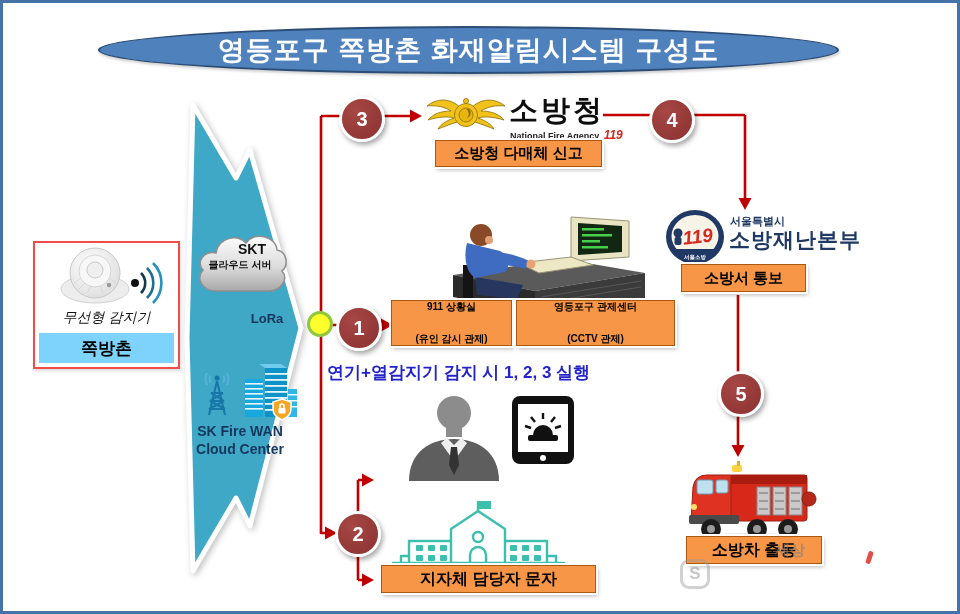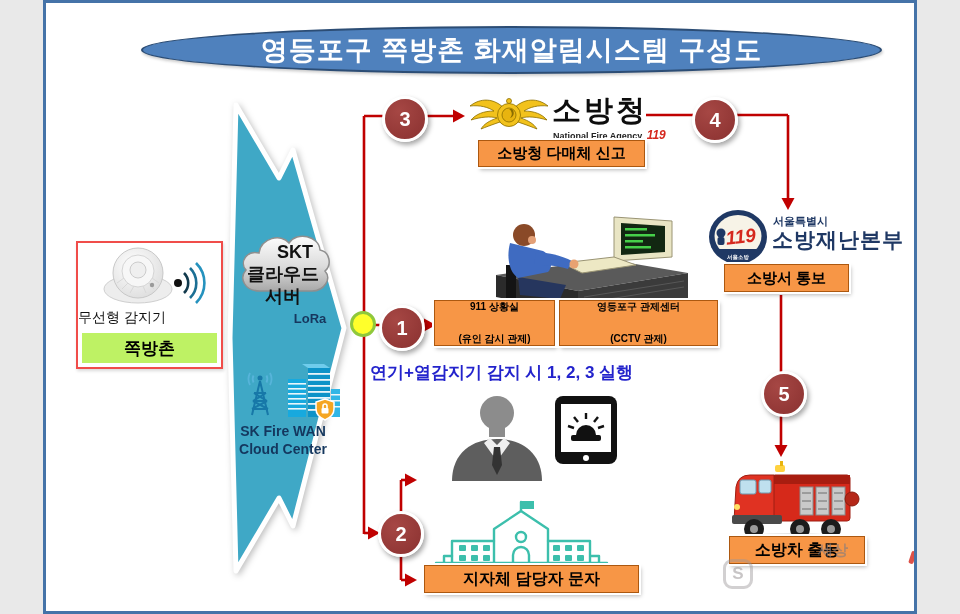--- a/index.html
+++ b/index.html
@@ -1,17 +1,17 @@
 <!DOCTYPE html>
 <html><head>
 <meta charset="utf-8">
 <style>
   html,body{margin:0;padding:0;background:#e9e9e9;}
   #canvas{
-    position:relative;width:874px;height:614px;margin:0 auto;
+    position:relative;width:960px;height:614px;margin:0 auto;
     background:#ffffff;border:3px solid #4573A8;box-sizing:border-box;
     font-family:"Liberation Sans",sans-serif;overflow:hidden;padding-left:28px;
   }
   .abs{position:absolute;}
   .title-ellipse{
     left:95px;top:23px;width:741px;height:48px;border-radius:50%;
     background:#4F81BD;border:2px solid #2C4D75;box-sizing:border-box;
     display:flex;align-items:center;justify-content:center;
     color:#fff;font-size:27px;font-weight:bold;letter-spacing:1px;
     box-shadow:1px 2px 3px rgba(0,0,0,.2);z-index:4;
@@ -35,29 +35,29 @@
     background:#FFFF2B;border:3px solid #8FC83C;box-sizing:border-box;z-index:5;
   }
   #connectors{left:0;top:0;width:960px;height:614px;z-index:2;pointer-events:none;}
   #teal-shape{left:170px;top:86px;width:140px;height:500px;overflow:visible;z-index:1;
     filter:drop-shadow(2px 2px 3px rgba(0,0,0,.25));}
   .detector-panel{
     left:30px;top:238px;width:147px;height:128px;background:#fff;
     border:2px solid #F04D4A;box-sizing:border-box;z-index:3;
     box-shadow:1px 2px 3px rgba(0,0,0,.15);
   }
-  .detector-label{position:absolute;left:0;right:0;top:66px;text-align:left;
-    font-size:14px;color:#111;}
+  .detector-label{position:absolute;left:0;right:0;top:66px;text-align:center;
+    font-size:14px;color:#111;font-style:italic;}
   .area-badge{position:absolute;left:4px;right:4px;bottom:4px;height:30px;
-    background:#bef264;display:flex;align-items:center;justify-content:center;
+    background:#7dd3fc;display:flex;align-items:center;justify-content:center;
     font-size:17px;font-weight:bold;color:#000;}
   .cloud-text{left:190px;top:238px;width:94px;text-align:center;color:#111;
     font-weight:bold;z-index:2;line-height:1.25;}
-  .cloud-text .l1{font-size:18px;margin-left:24px;}
-  .cloud-text .l2{font-size:18px;font-family:Liberation Mono, monospace;}
+  .cloud-text .l1{font-size:14px;margin-left:24px;}
+  .cloud-text .l2{font-size:10px;}
   .lora-label{left:232px;top:308px;width:64px;text-align:center;color:#17375E;
     font-weight:bold;font-size:13px;z-index:2;}
   .center-label{left:170px;top:420px;width:134px;text-align:center;color:#14375E;
     font-weight:bold;font-size:14px;line-height:1.25;z-index:2;}
   .agency-name{left:506px;top:88px;font-size:29px;font-weight:bold;color:#0d0d0d;
     letter-spacing:3px;z-index:3;}
   .agency-sub{left:507px;top:122px;z-index:3;white-space:nowrap;}
   .agency-sub .en{font-size:9px;font-weight:bold;color:#222;}
   .agency-sub .num{font-size:12px;font-weight:bold;font-style:italic;color:#D5281E;}
   .seoul-l1{left:727px;top:211px;font-size:11px;font-weight:bold;color:#1F3864;z-index:3;}

